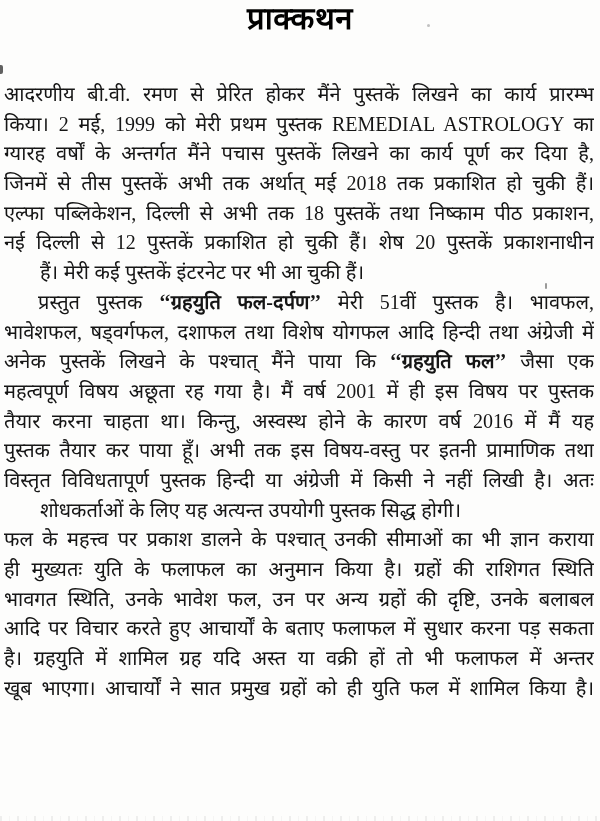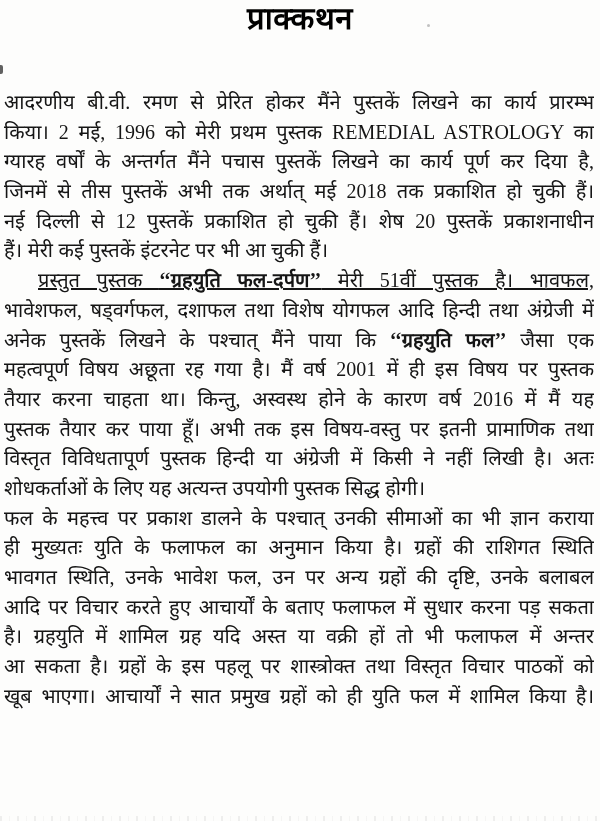--- a/index.html
+++ b/index.html
@@ -20,37 +20,37 @@
     top: 0; left: 0; right: 0;
     text-align: center;
     font-size: 31px;
     line-height: 38px;
     font-weight: bold;
     color: #000;
     letter-spacing: 0.5px;
   }
   .doc-body {
     position: absolute;
-    top: 88px; left: 4px;
+    top: 80px; left: 4px;
     width: 590px;
     font-size: 20px;
     color: #151515;
   }
   .para { margin: 0; padding: 0; }
   .line {
     height: 29.7px;
     line-height: 29.7px;
     overflow: hidden;
     text-align: justify;
     text-align-last: justify;
     white-space: normal;
     word-spacing: 0.5px;
   }
-  .line.end { text-align-last: left; }
-  .line.indent { text-indent: 34px; text-decoration: underline; }
+  .line.end { text-align-last: left; margin-left: 36px; }
+  .line.indent { text-indent: 34px; }
   .bold { font-weight: bold; }
   
   .edge-tick {
     position: absolute;
     left: 0; top: 65px;
     width: 3px; height: 9px;
     background: #3a3a3a;
     border-radius: 0 2px 2px 0;
     opacity: .8;
   }
@@ -73,43 +73,43 @@
   }
 </style>
 </head>
 <body>
 
 <div class="page">
   <div class="page-title">प्राक्कथन</div>
   <div class="doc-body">
       <div class="para">
         <div class="line"><span>आदरणीय बी.वी. रमण से प्रेरित होकर मैंने पुस्तकें लिखने का कार्य प्रारम्भ</span></div>
-        <div class="line"><span>किया। 2 मई, 1996 को मेरी प्रथम पुस्तक REMEDIAL ASTROLOGY का</span></div>
+        <div class="line"><span>किया। 2 मई, 1999 को मेरी प्रथम पुस्तक REMEDIAL ASTROLOGY का</span></div>
         <div class="line"><span>ग्यारह वर्षों के अन्तर्गत मैंने पचास पुस्तकें लिखने का कार्य पूर्ण कर दिया है,</span></div>
         <div class="line"><span>जिनमें से तीस पुस्तकें अभी तक अर्थात् मई 2018 तक प्रकाशित हो चुकी हैं।</span></div>
+        <div class="line"><span>एल्फा पब्लिकेशन, दिल्ली से अभी तक 18 पुस्तकें तथा निष्काम पीठ प्रकाशन,</span></div>
         <div class="line"><span>नई दिल्ली से 12 पुस्तकें प्रकाशित हो चुकी हैं। शेष 20 पुस्तकें प्रकाशनाधीन</span></div>
         <div class="line end"><span>हैं। मेरी कई पुस्तकें इंटरनेट पर भी आ चुकी हैं।</span></div>
       </div>
       <div class="para">
         <div class="line indent"><span>प्रस्तुत पुस्तक </span><span class="bold">‘‘ग्रहयुति फल-दर्पण’’</span><span> मेरी 51वीं पुस्तक है। भावफल,</span></div>
         <div class="line"><span>भावेशफल, षड्वर्गफल, दशाफल तथा विशेष योगफल आदि हिन्दी तथा अंग्रेजी में</span></div>
         <div class="line"><span>अनेक पुस्तकें लिखने के पश्चात् मैंने पाया कि </span><span class="bold">‘‘ग्रहयुति फल’’</span><span> जैसा एक</span></div>
         <div class="line"><span>महत्वपूर्ण विषय अछूता रह गया है। मैं वर्ष 2001 में ही इस विषय पर पुस्तक</span></div>
         <div class="line"><span>तैयार करना चाहता था। किन्तु, अस्वस्थ होने के कारण वर्ष 2016 में मैं यह</span></div>
         <div class="line"><span>पुस्तक तैयार कर पाया हूँ। अभी तक इस विषय-वस्तु पर इतनी प्रामाणिक तथा</span></div>
         <div class="line"><span>विस्तृत विविधतापूर्ण पुस्तक हिन्दी या अंग्रेजी में किसी ने नहीं लिखी है। अतः</span></div>
         <div class="line end"><span>शोधकर्ताओं के लिए यह अत्यन्त उपयोगी पुस्तक सिद्ध होगी।</span></div>
       </div>
       <div class="para">
         <div class="line"><span>फल के महत्त्व पर प्रकाश डालने के पश्चात् उनकी सीमाओं का भी ज्ञान कराया</span></div>
         <div class="line"><span>ही मुख्यतः युति के फलाफल का अनुमान किया है। ग्रहों की राशिगत स्थिति</span></div>
         <div class="line"><span>भावगत स्थिति, उनके भावेश फल, उन पर अन्य ग्रहों की दृष्टि, उनके बलाबल</span></div>
         <div class="line"><span>आदि पर विचार करते हुए आचार्यों के बताए फलाफल में सुधार करना पड़ सकता</span></div>
         <div class="line"><span>है। ग्रहयुति में शामिल ग्रह यदि अस्त या वक्री हों तो भी फलाफल में अन्तर</span></div>
-        <div class="line"><span>आ सकता है। ग्रहों के इस पहलू पर शास्त्रोक्त तथा विस्तृत विचार पाठकों को</span></div>
         <div class="line"><span>खूब भाएगा। आचार्यों ने सात प्रमुख ग्रहों को ही युति फल में शामिल किया है।</span></div>
       </div>
     </div>
   <div class="edge-tick"></div>
   <div class="speck-a"></div>
   <div class="speck-b"></div>
   <div class="bottom-noise"></div>
 </div>
 
 </body></html>

